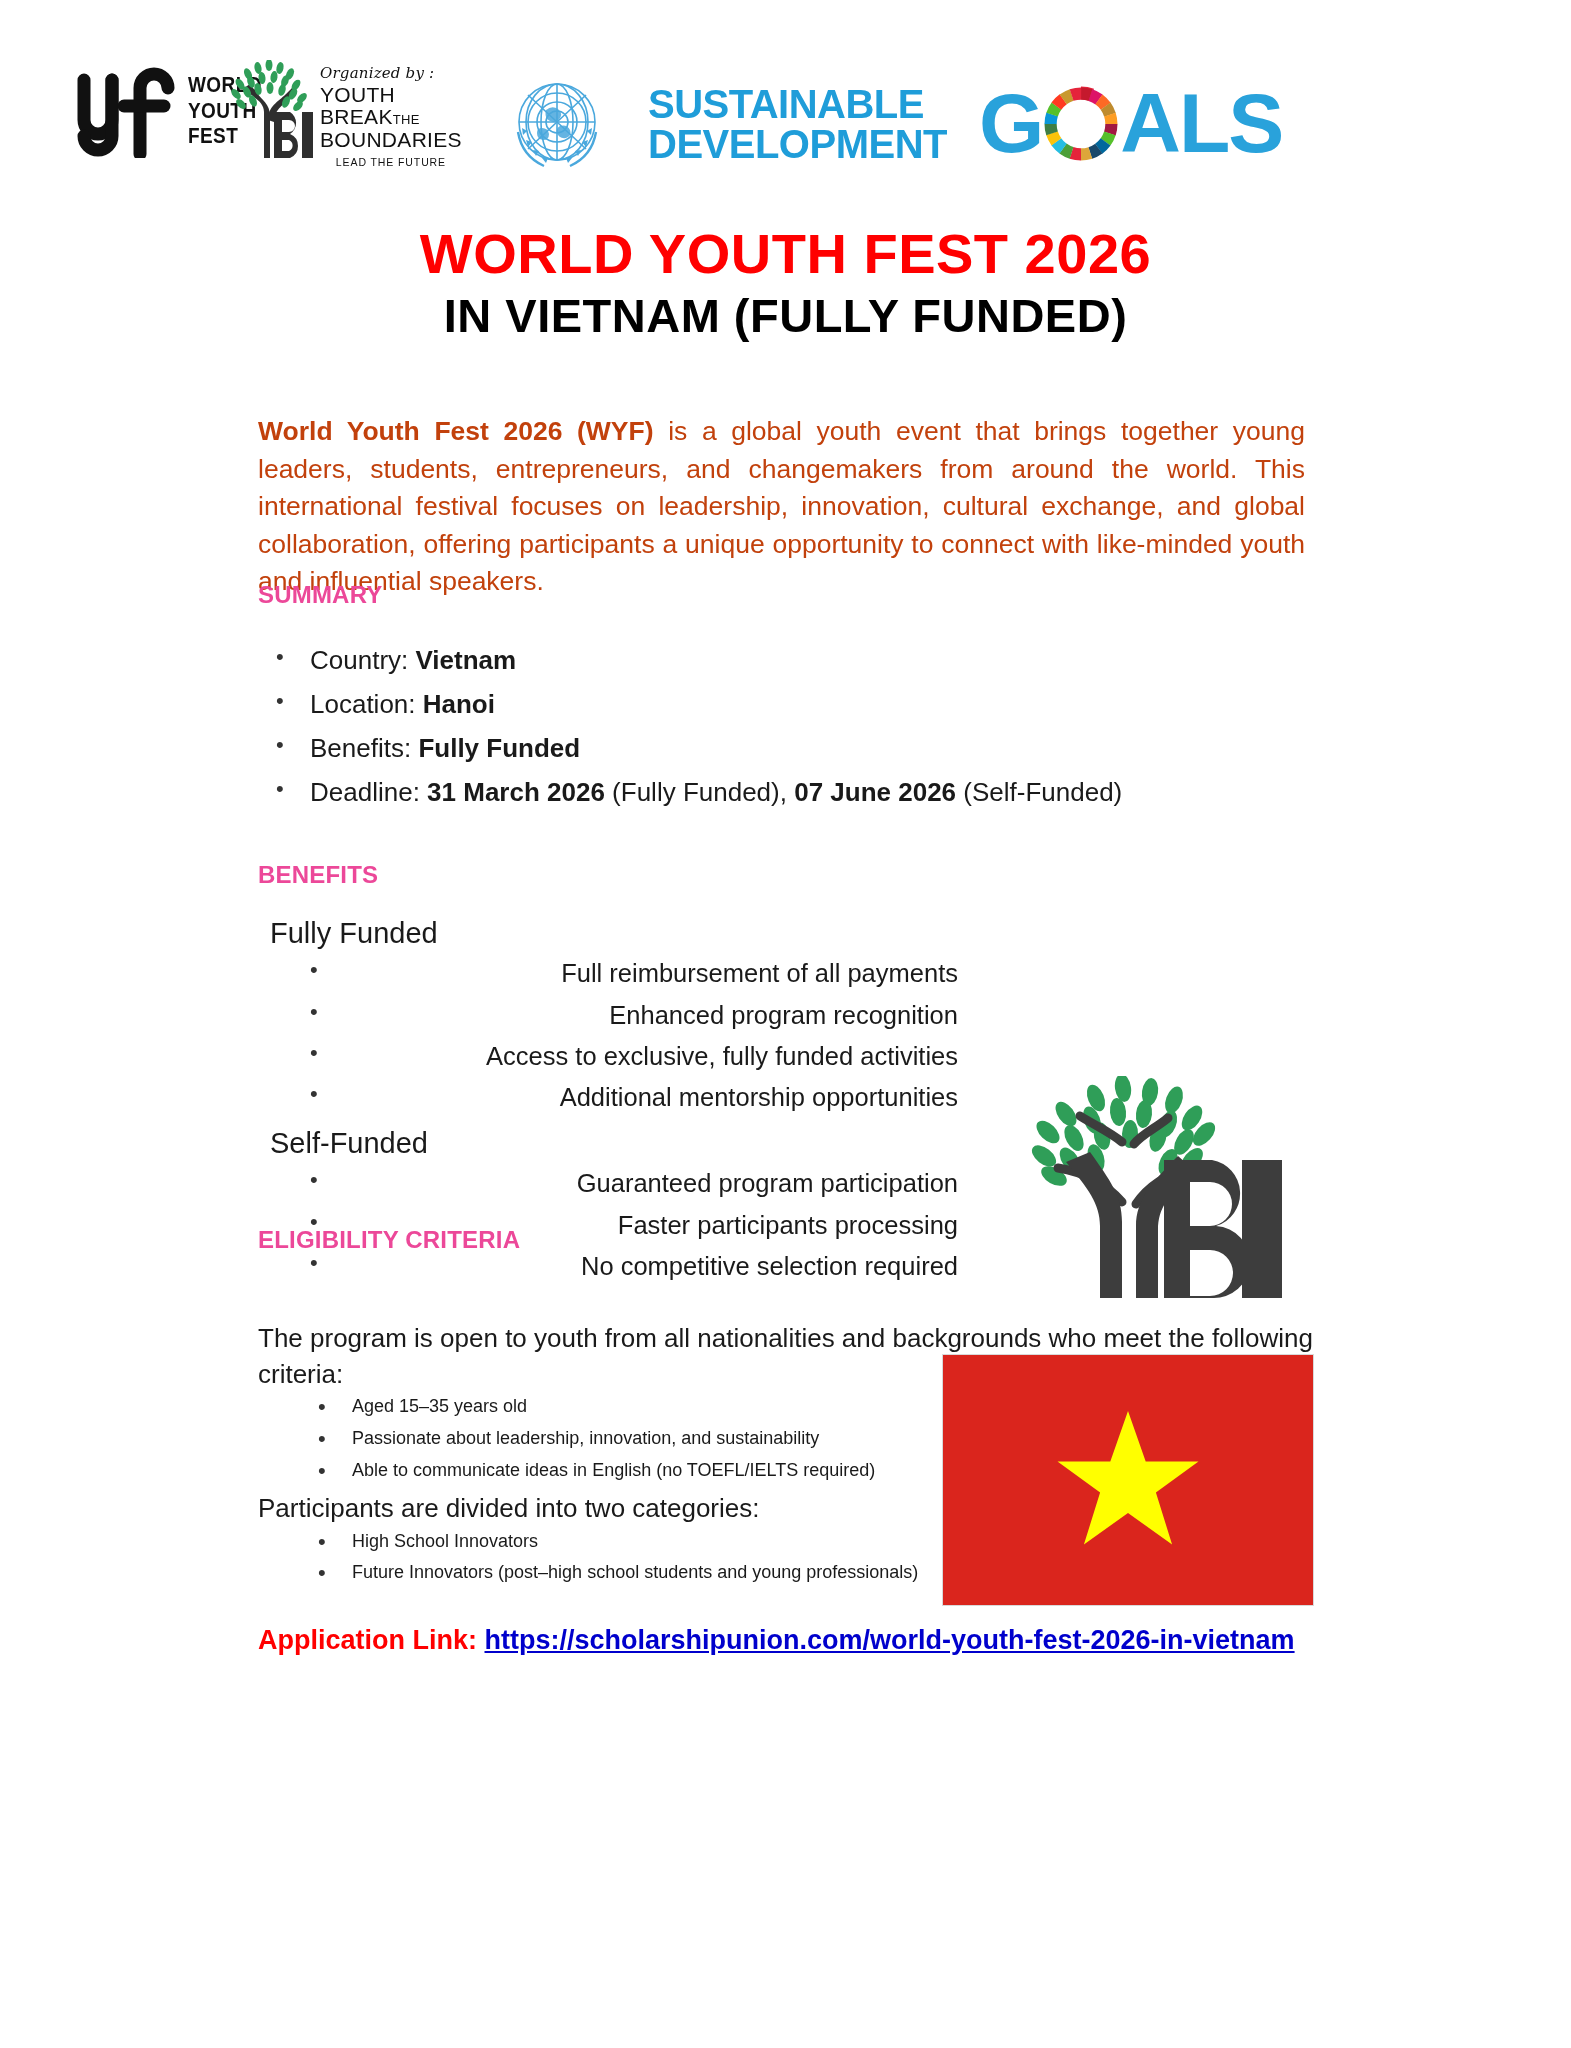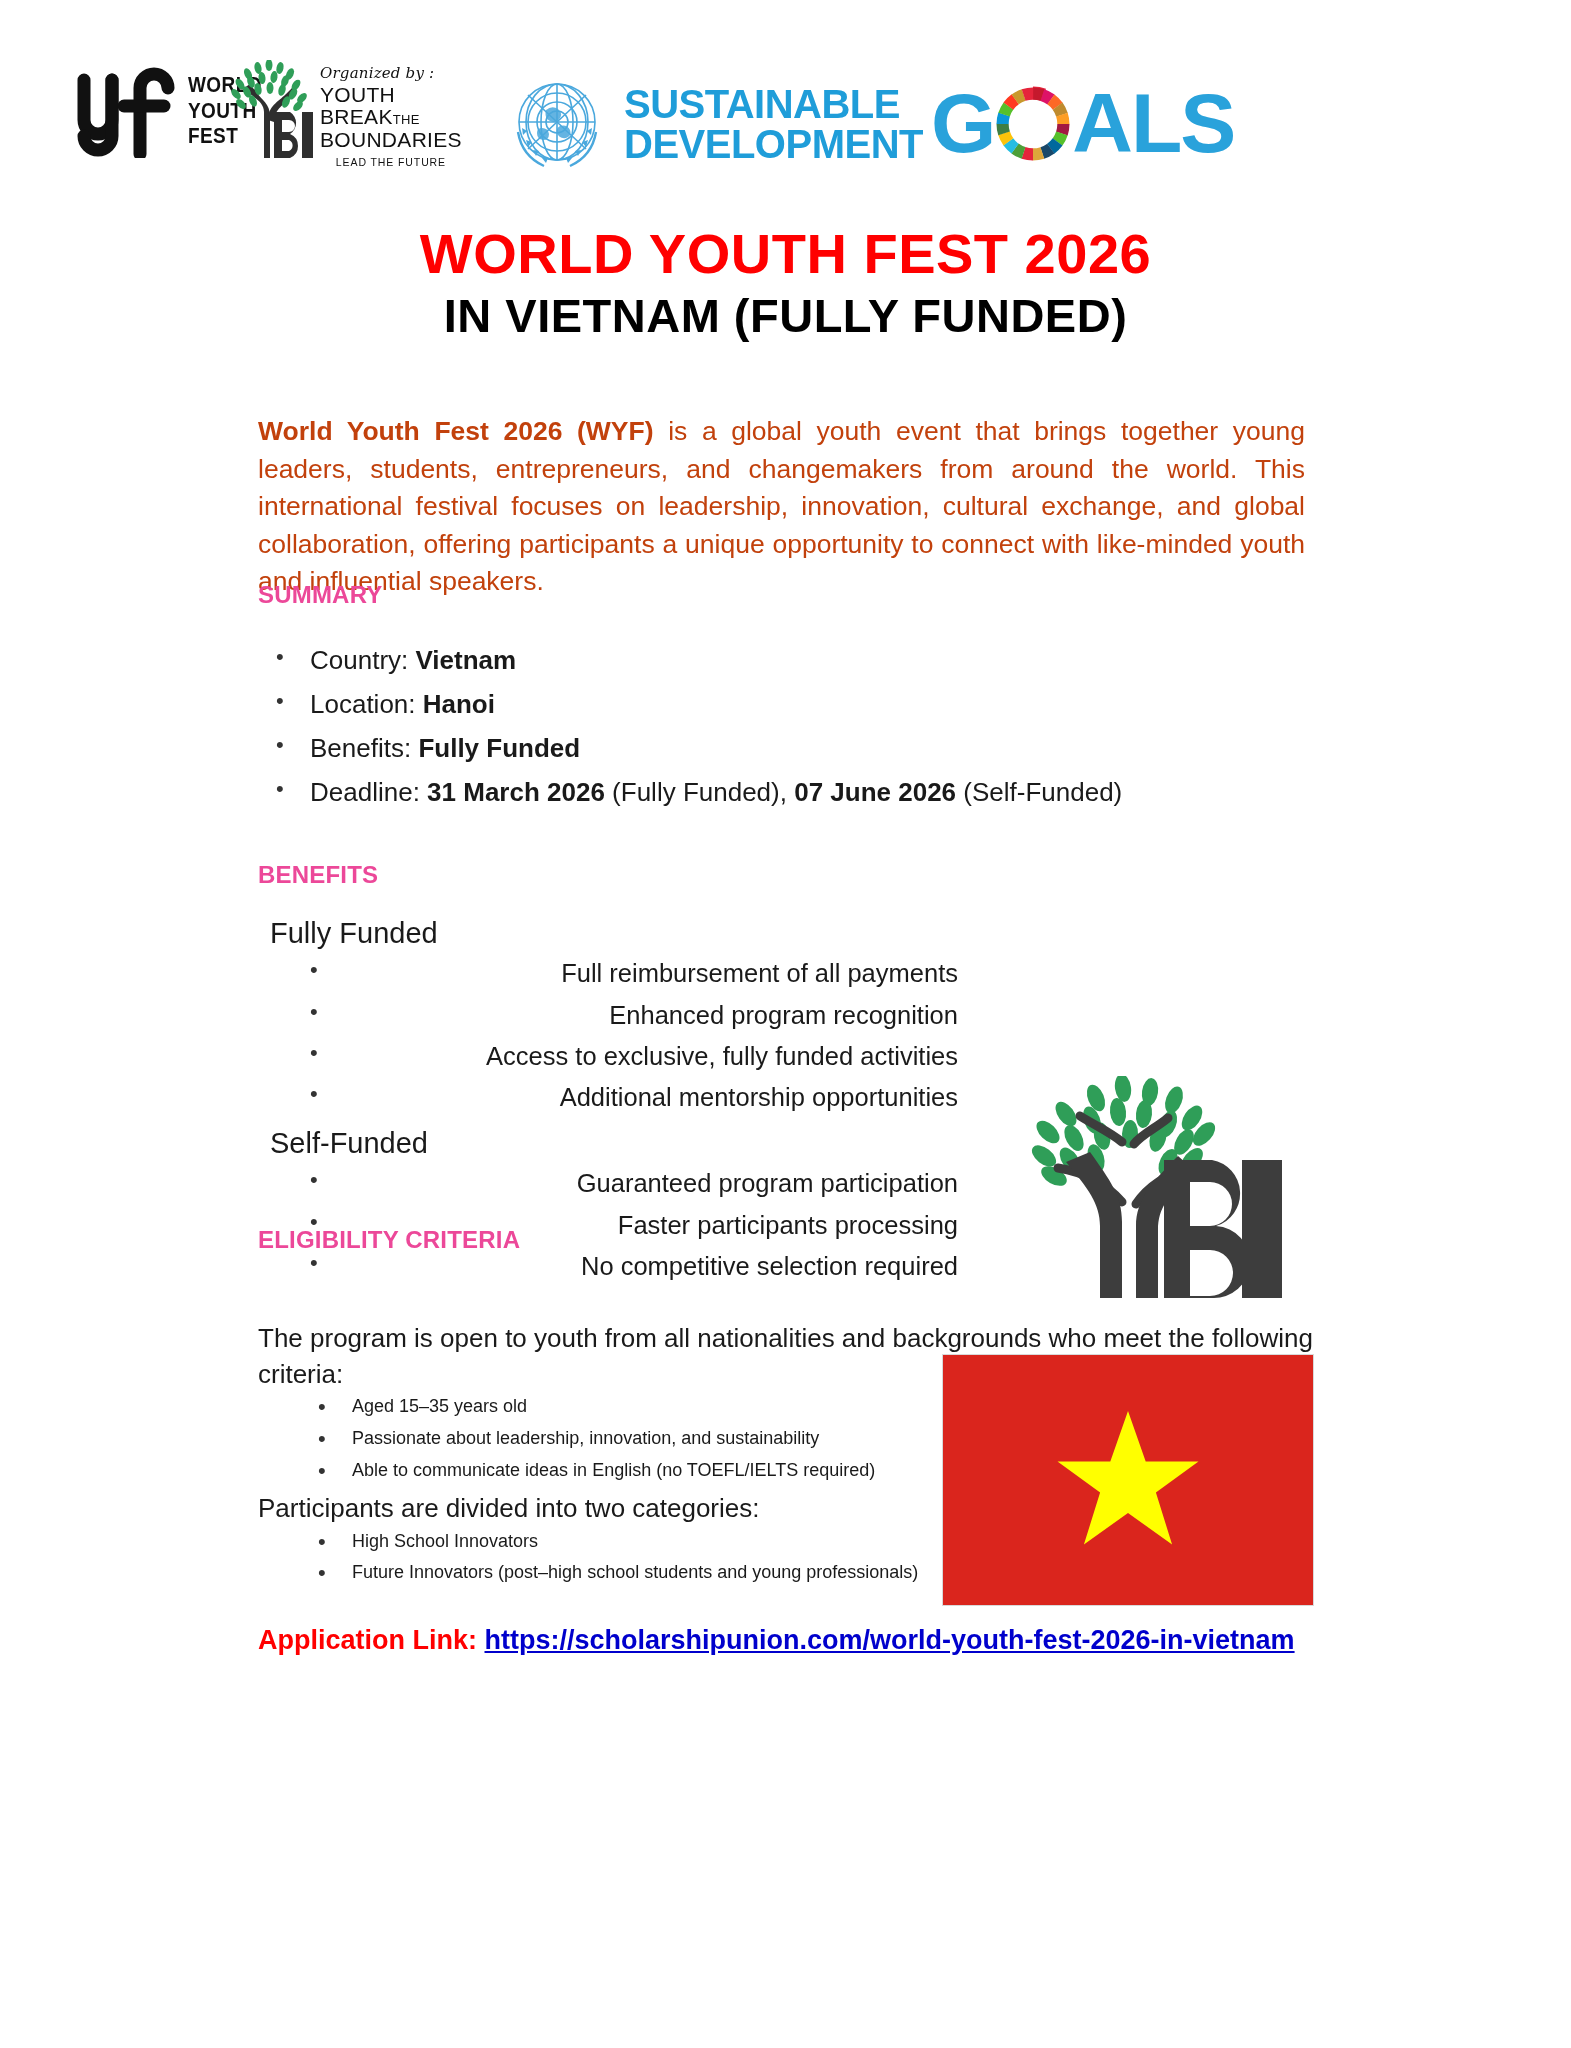--- a/index.html
+++ b/index.html
@@ -85,21 +85,21 @@
     text-align: center;
   }
 
   
   .sdg-logo {
     position: absolute;
     left: 498px;
     top: 70px;
     display: flex;
     align-items: center;
-    gap: 8px;
+    gap: 32px;
   }
   .sdg-words {
     font-family: "Liberation Sans", sans-serif;
     font-weight: bold;
     font-size: 40px;
     line-height: 1.0;
     color: #1f9dd9;
     letter-spacing: -0.5px;
   }
   .sdg-goals {

